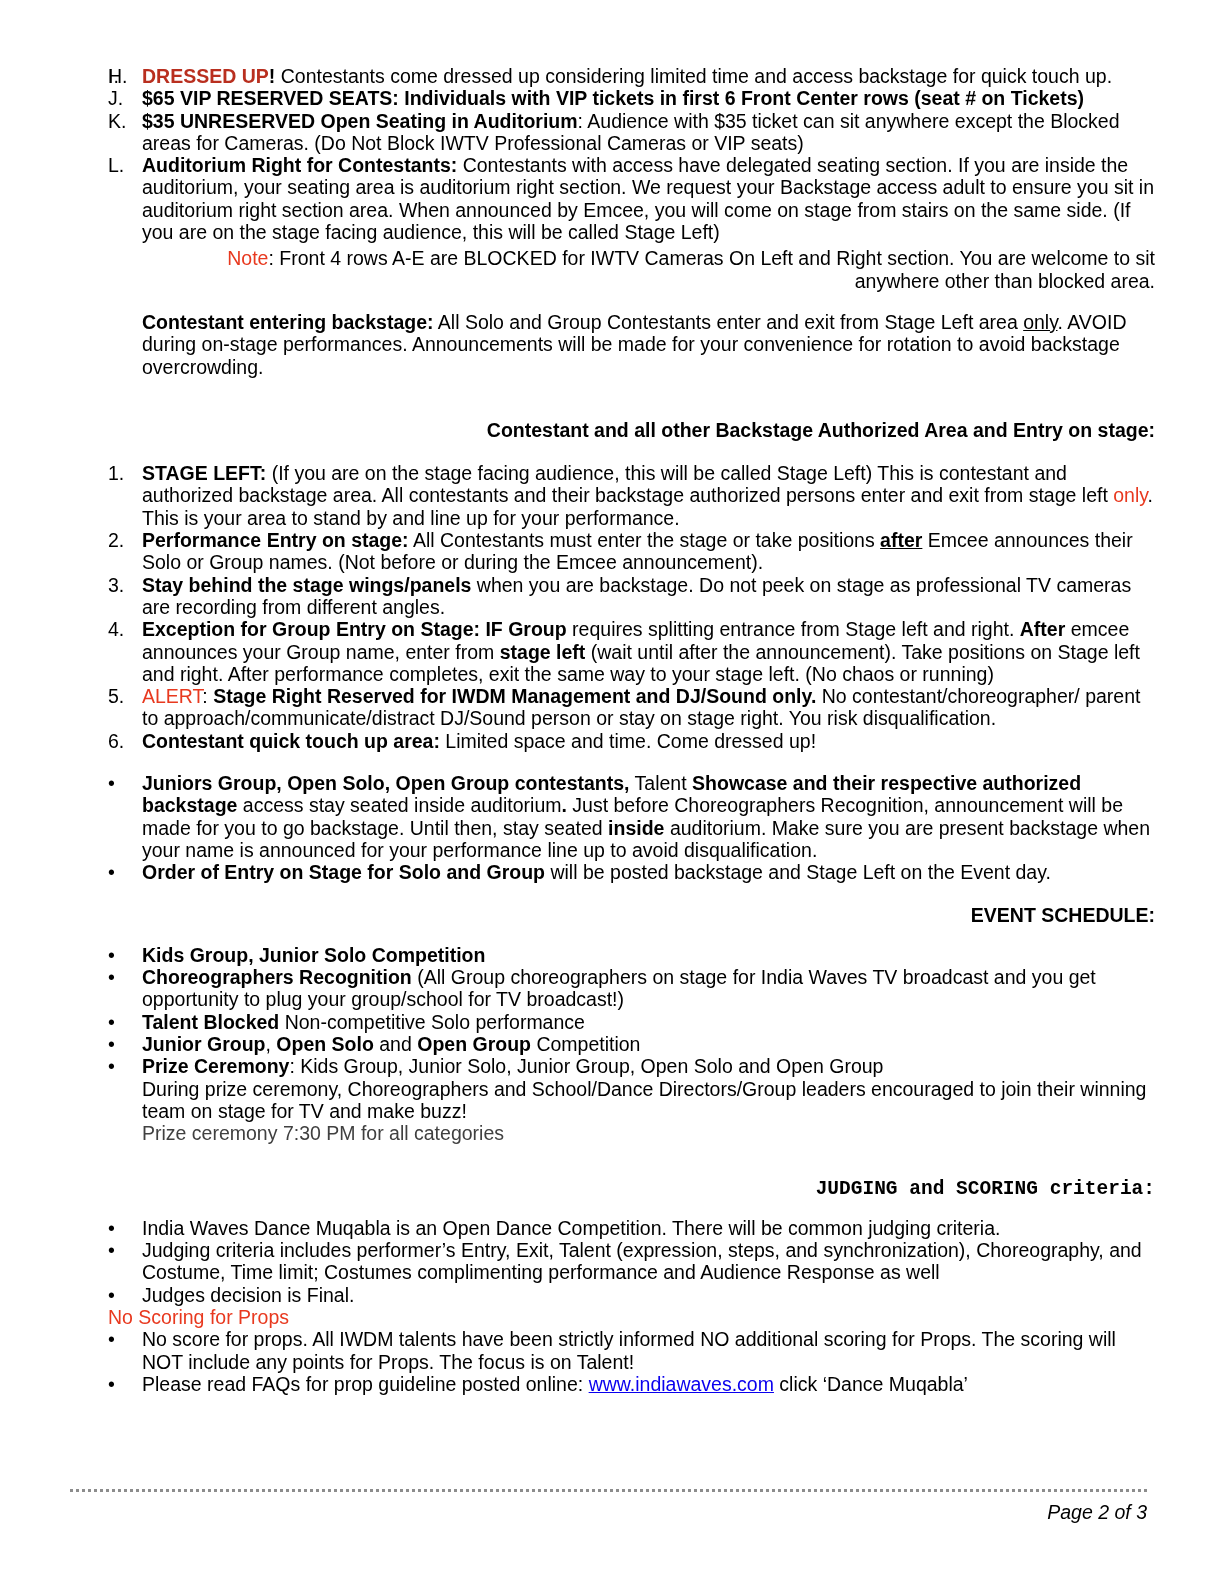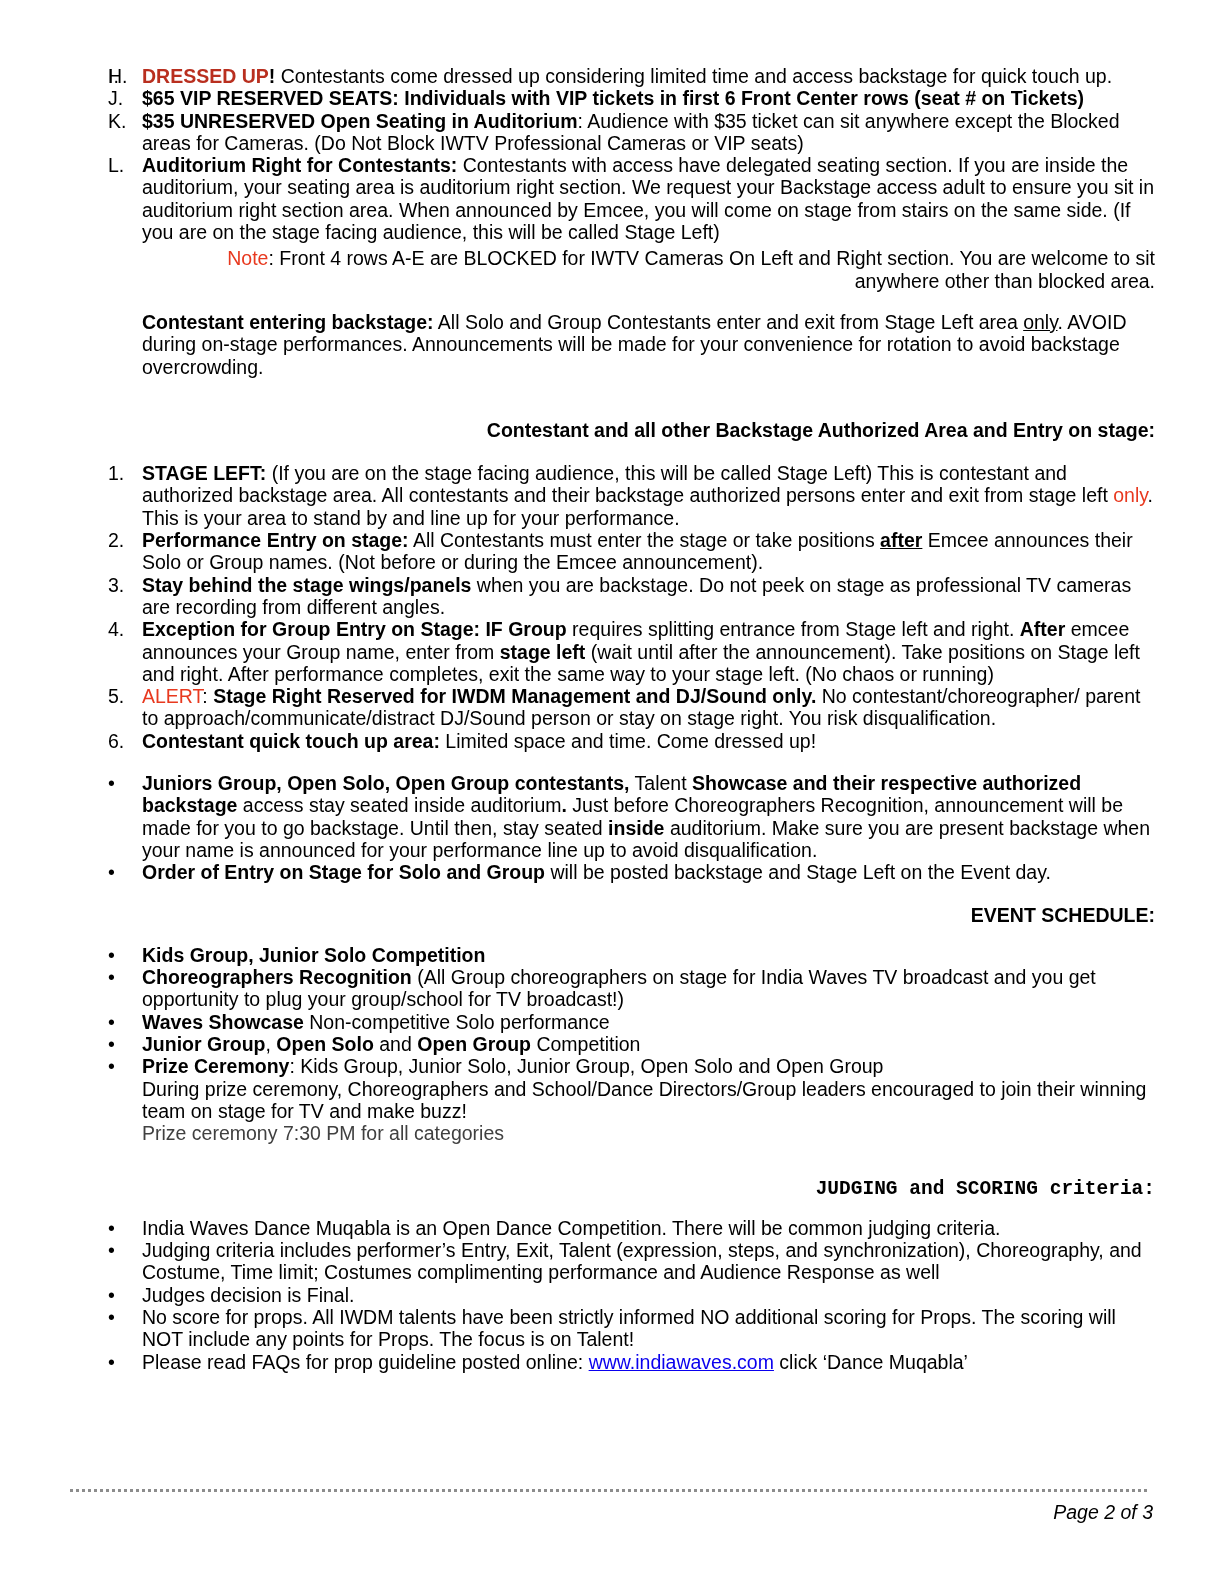--- a/index.html
+++ b/index.html
@@ -33,21 +33,21 @@
   #note{margin-top:4px;text-align:right;}
   #backstage{margin-top:19px;}
   #heading1{margin-top:41px;}
   #numlist{margin-top:21px;}
   #bulletsA{margin-top:20px;}
   #heading2{margin-top:20px;}
   #schedule{margin-top:18px;}
   #heading3{margin-top:34px;}
   #judging{margin-top:16px;}
   .footer-line{position:absolute;left:70px;right:77px;top:1489px;border-top:3px dotted #8c8c8c;height:0;}
-  .page-num{position:absolute;top:1501px;right:71px;font-style:italic;margin-left:8px;}
+  .page-num{position:absolute;top:1501px;right:77px;font-style:italic;margin-left:8px;}
 </style>
 </head>
 <body>
 
 <div class="page">
   <div class="content">
 
     <div id="hl">
       <div class="li">
         <span class="marker">H.</span>
@@ -128,21 +128,21 @@
       <div class="li">
         <span class="marker">•</span>
         <span class="txt"><span class="b">Kids Group, Junior Solo Competition</span></span>
       </div>
       <div class="li">
         <span class="marker">•</span>
         <span class="txt"><span class="b">Choreographers Recognition</span><span> (All Group choreographers on stage for India Waves TV broadcast and you get opportunity to plug your group/school for TV broadcast!)</span></span>
       </div>
       <div class="li">
         <span class="marker">•</span>
-        <span class="txt"><span class="b">Waves Showcase</span><span> Non-competitive Solo performance</span></span>
+        <span class="txt"><span class="b">Talent Blocked</span><span> Non-competitive Solo performance</span></span>
       </div>
       <div class="li">
         <span class="marker">•</span>
         <span class="txt"><span class="b">Junior Group</span><span>, </span><span class="b">Open Solo</span><span> and </span><span class="b">Open Group</span><span> Competition</span></span>
       </div>
       <div class="li">
         <span class="marker">•</span>
         <span class="txt"><span class="b">Prize Ceremony</span><span>: Kids Group, Junior Solo, Junior Group, Open Solo and Open Group
 During prize ceremony, Choreographers and School/Dance Directors/Group leaders encouraged to join their winning team on stage for TV and make buzz!
 </span><span class="c-maroon">Prize ceremony 7:30 PM for all categories</span></span>
@@ -159,20 +159,23 @@
         <span class="txt"><span>India Waves Dance Muqabla is an Open Dance Competition. There will be common judging criteria.</span></span>
       </div>
       <div class="li just">
         <span class="marker">•</span>
         <span class="txt"><span>Judging criteria includes performer’s Entry, Exit, Talent (expression, steps, and synchronization), Choreography, and Costume, Time limit; Costumes complimenting performance and Audience Response as well</span></span>
       </div>
       <div class="li">
         <span class="marker">•</span>
         <span class="txt"><span>Judges decision is Final.</span></span>
       </div>
+      <div class="flagline">
+        <span class="txt"><span class="c-red">No Scoring for Props</span></span>
+      </div>
       <div class="li">
         <span class="marker">•</span>
         <span class="txt"><span>No score for props. All IWDM talents have been strictly informed NO additional scoring for Props. The scoring will NOT include any points for Props. The focus is on Talent!</span></span>
       </div>
       <div class="li">
         <span class="marker">•</span>
         <span class="txt"><span>Please read FAQs for prop guideline posted online: </span><a class="link" href="#">www.indiawaves.com</a><span> click ‘Dance Muqabla’</span></span>
       </div>
     </div>
 

